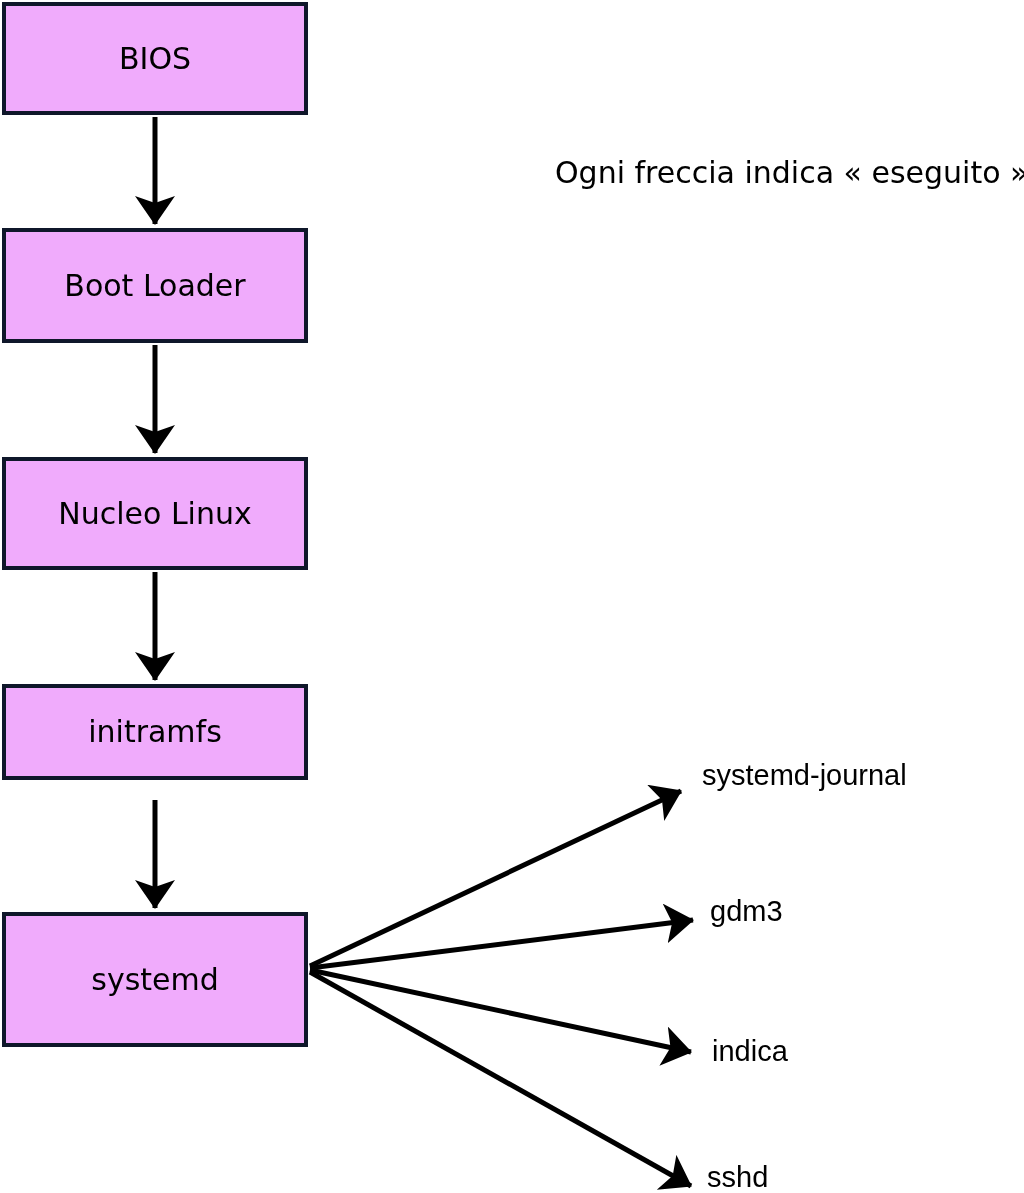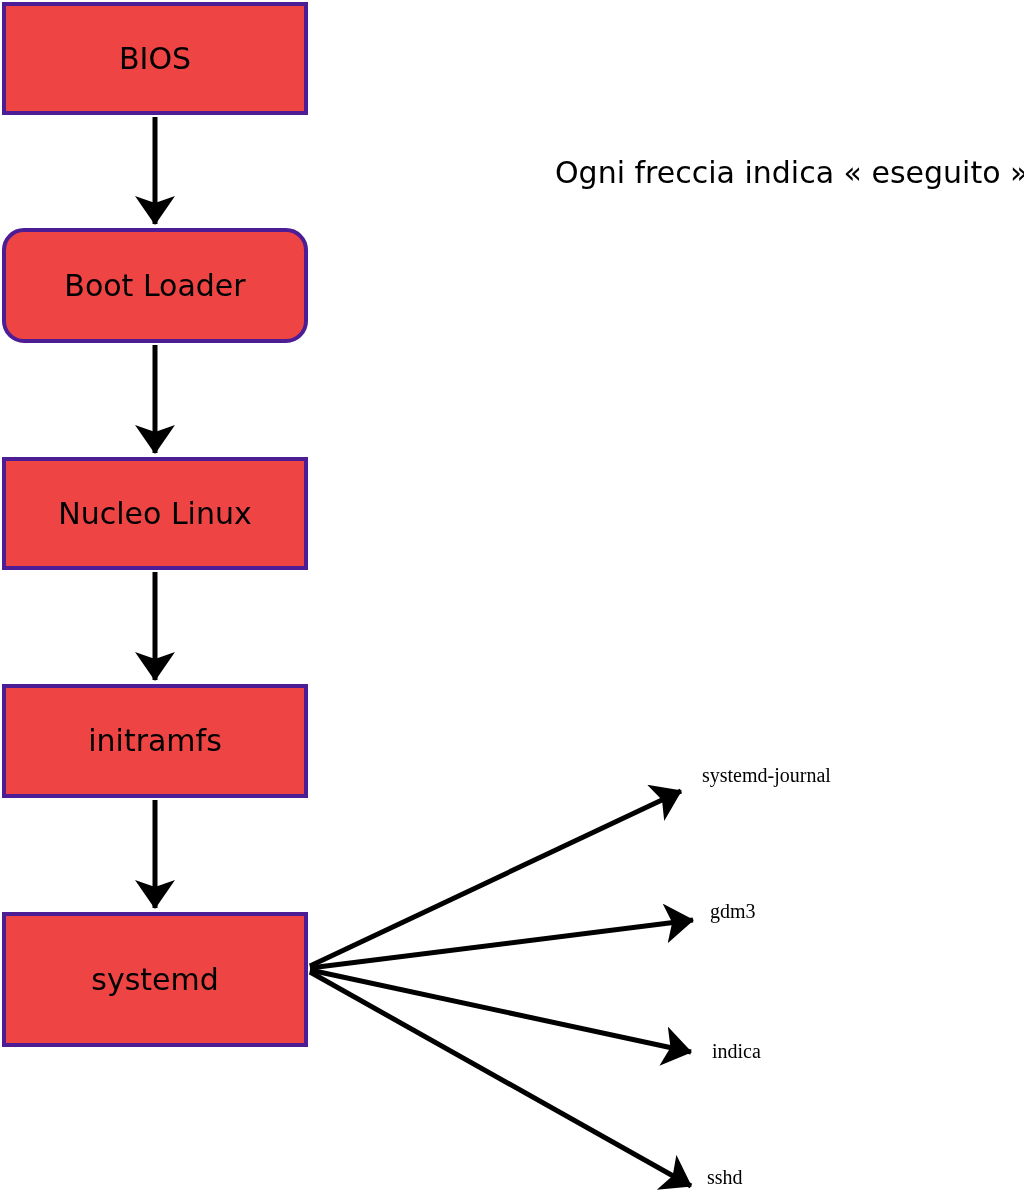--- a/index.html
+++ b/index.html
@@ -14,48 +14,48 @@
     background: #ffffff;
     overflow: hidden;
     font-family: "DejaVu Sans", sans-serif;
     color: #000000;
   }
   .node-box {
     position: absolute;
     left: 2px;
     width: 306px;
     box-sizing: border-box;
-    border: 4px solid #4c1d95;
-    background: #ef4444;
+    border: 4px solid #0f172a;
+    background: #f0abfc;
     display: flex;
     align-items: center;
     justify-content: center;
     font-size: 30px;
     line-height: 1;
     color: #000000;
   }
   #box-bios        { top: 2px;   height: 113px; }
-  #box-bootloader  { top: 228px; height: 115px; border-radius: 22px; }
+  #box-bootloader  { top: 228px; height: 115px; }
   #box-nucleo      { top: 457px; height: 113px; align-items: center; }
-  #box-initramfs   { top: 684px; height: 114px; }
+  #box-initramfs   { top: 684px; height: 96px; }
   #box-systemd     { top: 912px; height: 135px; }
 
   .caption {
     position: absolute;
     left: 555px;
     top: 156px;
     font-size: 30px;
     line-height: 34px;
     white-space: nowrap;
     color: #000000;
   }
   .service-label {
     position: absolute;
-    font-family: Liberation Serif, serif;
-    font-size: 20px;
+    font-family: Liberation Sans, sans-serif;
+    font-size: 29px;
     line-height: 34px;
     white-space: nowrap;
     color: #000000;
   }
   #label-systemd-journal { left: 702px; top: 758px; }
   #label-gdm3            { left: 710px; top: 894px; text-align: center; }
   #label-getty           { left: 712px; top: 1034px; }
   #label-sshd            { left: 707px; top: 1160px; text-align: center; }
 
   #arrows-layer {

